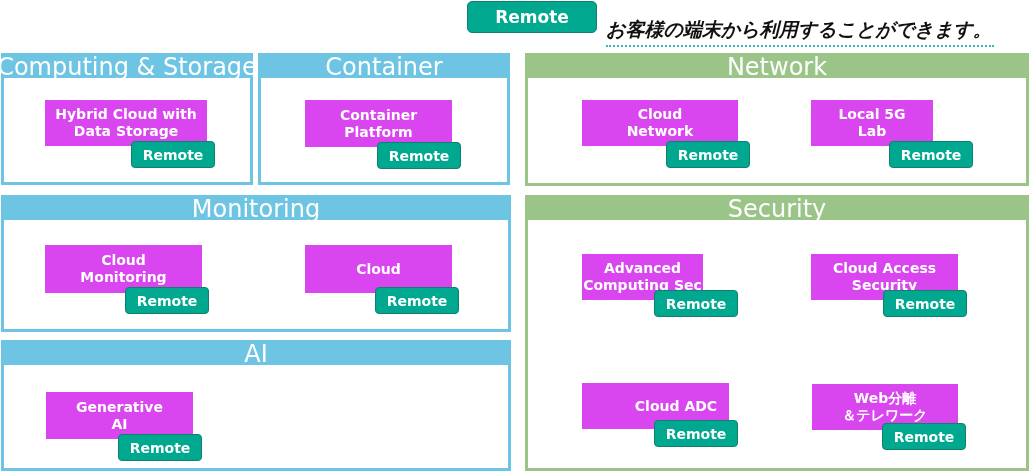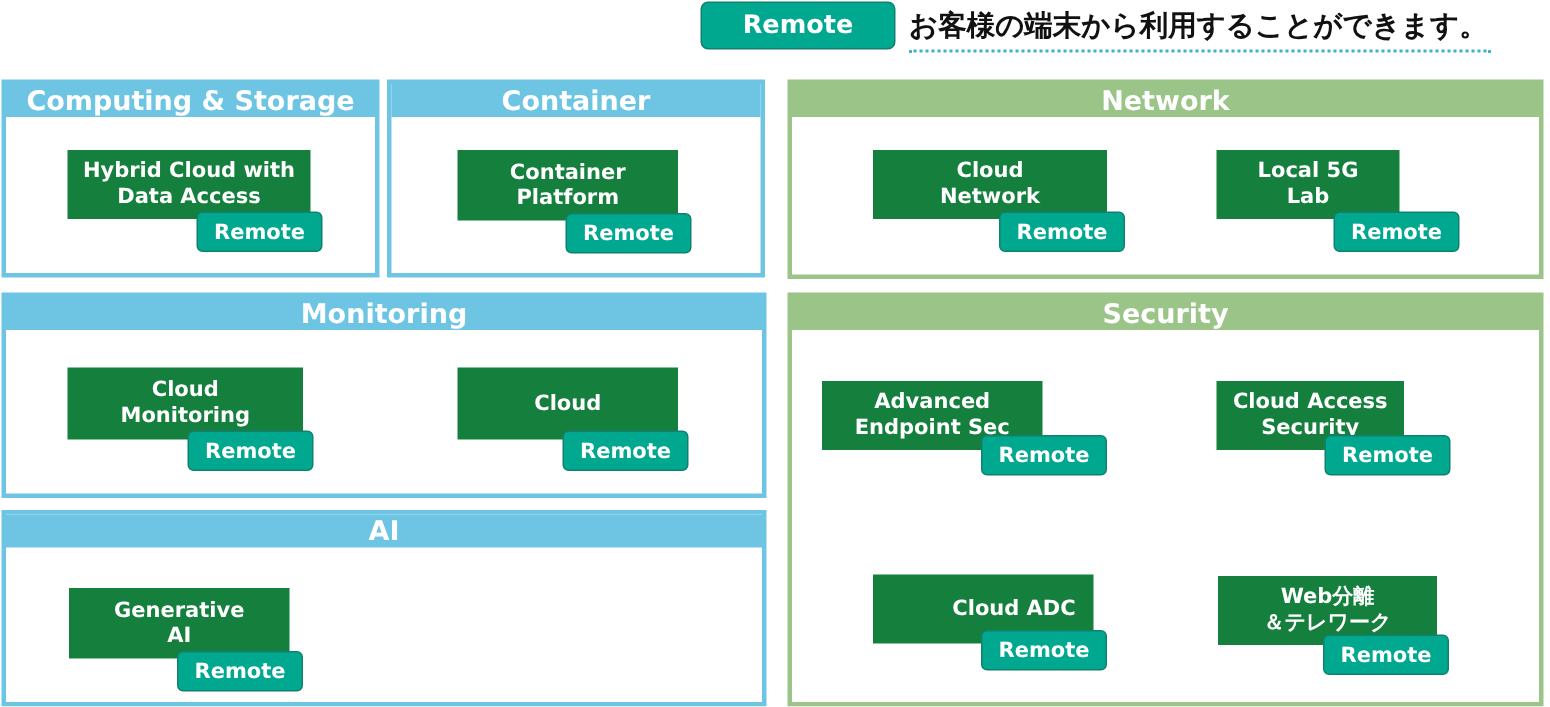--- a/index.html
+++ b/index.html
@@ -8,41 +8,42 @@
     background: #ffffff;
     font-family: "DejaVu Sans", "Liberation Sans", sans-serif;
   }
   .legend-badge {
     position: absolute; left: 467px; top: 1px; width: 130px; height: 32px;
     background: #00a88f; border: 1px solid #12806f; border-radius: 5px;
     color: #fff; font-weight: bold; font-size: 17px;
     display: flex; align-items: center; justify-content: center; box-sizing: border-box;
   }
   .legend-text {
-    position: absolute; left: 606px; top: 3px; height: 30px;
+    position: absolute; left: 606px; top: 15px; height: 30px;
     font-size: 19px; font-weight: bold; color: #111; white-space: nowrap;
     line-height: 28px;
     border-bottom: 2px dotted #39b5c6;
     padding-right: 2px;
+    font-style: italic;
   }
   .category {
     position: absolute; box-sizing: border-box; background: #fff;
   }
   .category.blue { border: 3px solid #6ec5e3; }
   .category.green { border: 3px solid #9bc488; }
   .cat-header {
     position: absolute; left: 0; right: 0; top: 0; height: 22px;
-    color: #fff; font-weight: bold; font-size: 18px;
+    color: #fff; font-weight: normal; font-size: 24px;
     display: flex; align-items: center; justify-content: center;
     white-space: nowrap;
   }
   .blue .cat-header { background: #6ec5e3; }
   .green .cat-header { background: #9bc488; }
   .service {
-    position: absolute; background: #15803d; color: #fff;
+    position: absolute; background: #d946ef; color: #fff;
     font-weight: bold; font-size: 14px; line-height: 17px;
     text-align: center; display: flex; flex-direction: column;
     align-items: center; justify-content: center; box-sizing: border-box;
     white-space: nowrap;
   }
   .remote-tag {
     position: absolute; width: 84px; height: 27px;
     background: #00a88f; border: 1px solid #12806f; border-radius: 4px;
     color: #fff; font-weight: bold; font-size: 14px; box-sizing: border-box;
     display: flex; align-items: center; justify-content: center;
@@ -52,21 +53,21 @@
 <body>
 
 <div class="legend-badge">Remote</div>
 <div class="legend-text">お客様の端末から利用することができます。</div>
 
 <div class="category blue" style="left:1px;top:53px;width:252px;height:132px;">
   <div class="cat-header">Computing &amp; Storage</div>
 </div>
 <div class="service" style="left:45px;top:100px;width:162px;height:46px;">
   <span>Hybrid Cloud with</span>
-  <span>Data Access</span>
+  <span>Data Storage</span>
 </div>
 <div class="remote-tag" style="left:131px;top:141px;">Remote</div>
 
 <div class="category blue" style="left:258px;top:53px;width:252px;height:132px;">
   <div class="cat-header">Container</div>
 </div>
 <div class="service" style="left:305px;top:100px;width:147px;height:47px;">
   <span>Container</span>
   <span>Platform</span>
 </div>
@@ -104,26 +105,26 @@
 </div>
 <div class="service" style="left:46px;top:392px;width:147px;height:47px;text-align:right;">
   <span>Generative</span>
   <span>AI</span>
 </div>
 <div class="remote-tag" style="left:118px;top:434px;">Remote</div>
 
 <div class="category green" style="left:525px;top:195px;width:504px;height:276px;">
   <div class="cat-header">Security</div>
 </div>
-<div class="service" style="left:548px;top:254px;width:147px;height:46px;">
+<div class="service" style="left:582px;top:254px;width:121px;height:46px;">
   <span>Advanced</span>
-  <span>Endpoint Sec</span>
+  <span>Computing Sec</span>
 </div>
 <div class="remote-tag" style="left:654px;top:290px;">Remote</div>
-<div class="service" style="left:811px;top:254px;width:125px;height:46px;">
+<div class="service" style="left:811px;top:254px;width:147px;height:46px;">
   <span>Cloud Access</span>
   <span>Security</span>
 </div>
 <div class="remote-tag" style="left:883px;top:290px;">Remote</div>
 <div class="service" style="left:582px;top:383px;width:147px;height:46px;padding-left:41px;">
   <span>Cloud ADC</span>
 </div>
 <div class="remote-tag" style="left:654px;top:420px;">Remote</div>
 <div class="service" style="left:812px;top:384px;width:146px;height:46px;text-align:right;">
   <span>Web分離</span>

